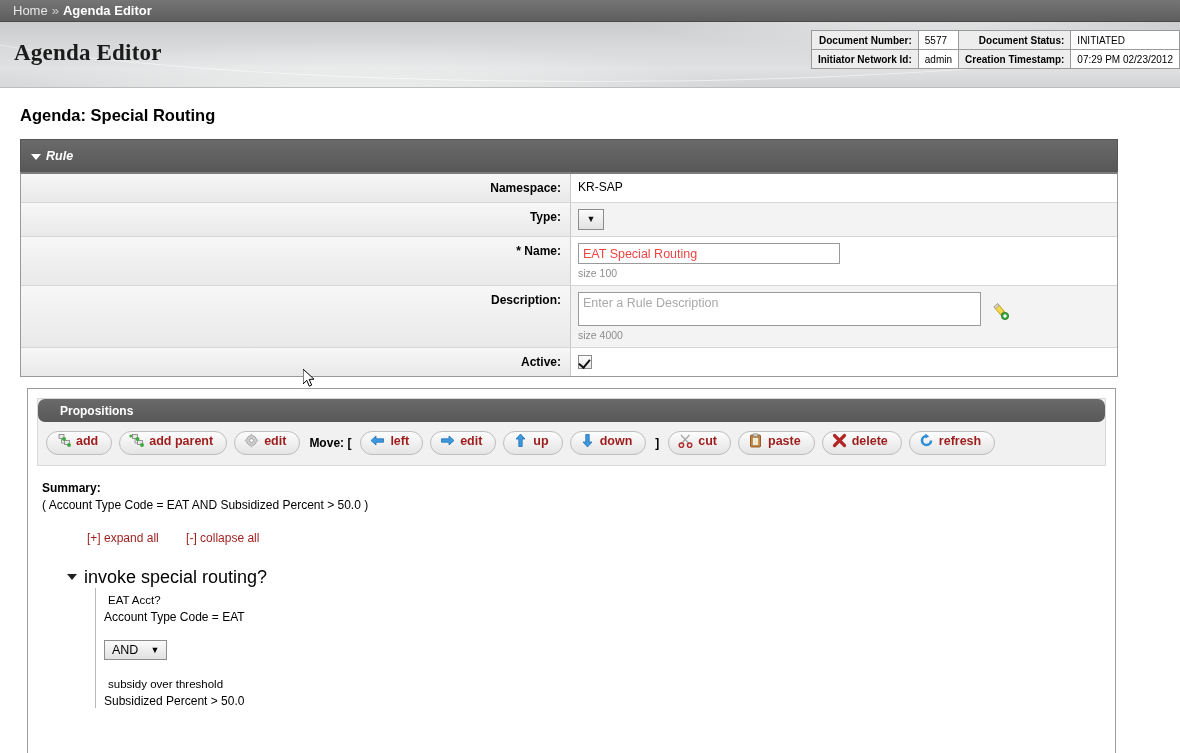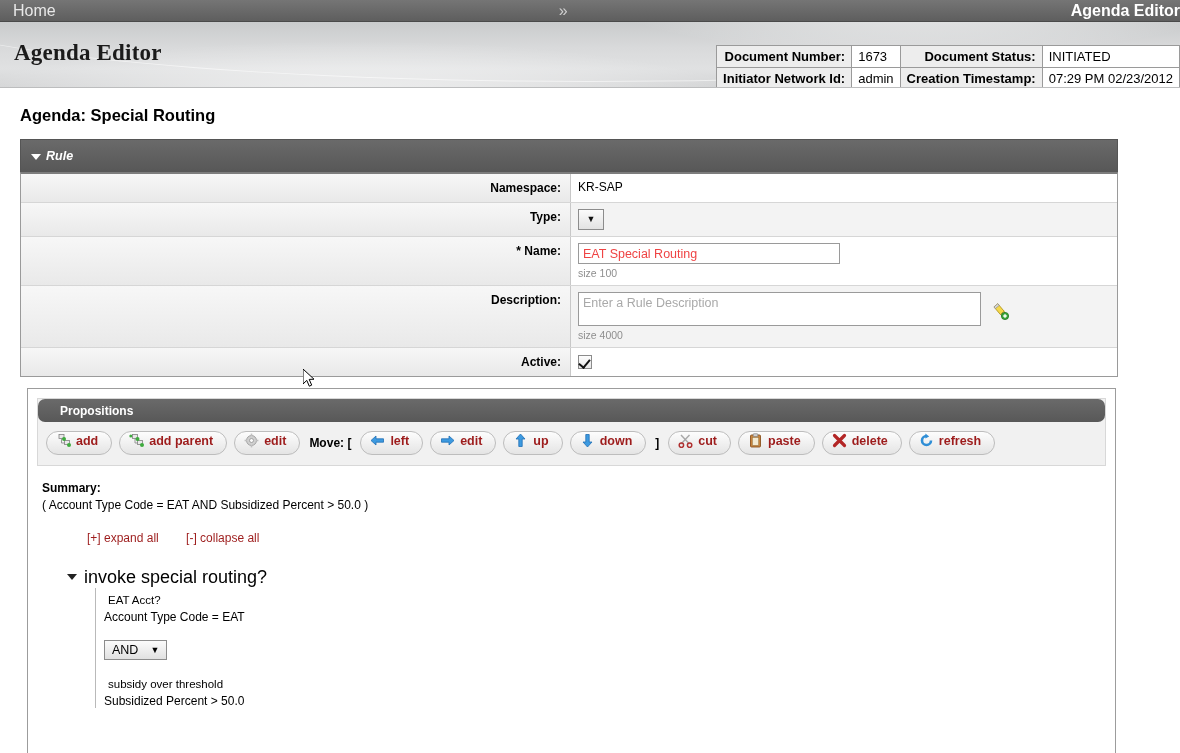--- a/index.html
+++ b/index.html
@@ -15,23 +15,22 @@
 
   
   .breadcrumb-bar {
     height: 22px;
     background: #686868;
     background: linear-gradient(#757575, #5e5e5e);
     color: #ffffff;
     display: flex;
     align-items: center;
     padding: 0 0 0 13px;
-    font-size: 16px;
+    font-size: 13px;
     border-bottom: 1px solid #4a4a4a;
-    justify-content: space-between;
   }
   .breadcrumb-bar .crumb-link { color: #e8e8e8; }
   .breadcrumb-bar .crumb-sep { margin: 0 4px; color: #cfcfcf; }
   .breadcrumb-bar .crumb-current { font-weight: bold; color: #ffffff; }
 
   
   .app-header {
     position: relative;
     height: 66px;
     background: #d5d7d8;
@@ -56,25 +55,25 @@
     font-family: "Liberation Serif", serif;
     font-size: 23px;
     font-weight: bold;
     color: #1b1b1b;
     letter-spacing: .2px;
   }
 
   
   .doc-info {
     position: absolute;
-    right: 0; top: 23px;
+    right: 0; top: 8px;
     border-collapse: collapse;
     background: #ffffff;
     border: 1px solid #8b8b8b;
-    font-size: 13px;
+    font-size: 10px;
     margin-left: 36px;
   }
   .doc-info td {
     border: 1px solid #9a9a9a;
     padding: 3px 6px;
     height: 19px;
     white-space: nowrap;
   }
   .doc-info td.lbl {
     background: #ededed;
@@ -330,21 +329,21 @@
   <span class="crumb-current">Agenda Editor</span>
 </div>
 
 <div class="app-header">
   <div class="app-title">Agenda Editor</div>
 
   <table class="doc-info">
     <tbody>
         <tr>
       <td class="lbl">Document Number:</td>
-      <td class="val">1673</td>
+      <td class="val">5577</td>
       <td class="lbl">Document Status:</td>
       <td class="val">INITIATED</td>
     </tr>
     <tr>
       <td class="lbl">Initiator Network Id:</td>
       <td class="val">admin</td>
       <td class="lbl">Creation Timestamp:</td>
       <td class="val">07:29 PM 02/23/2012</td>
     </tr>
   </tbody>

